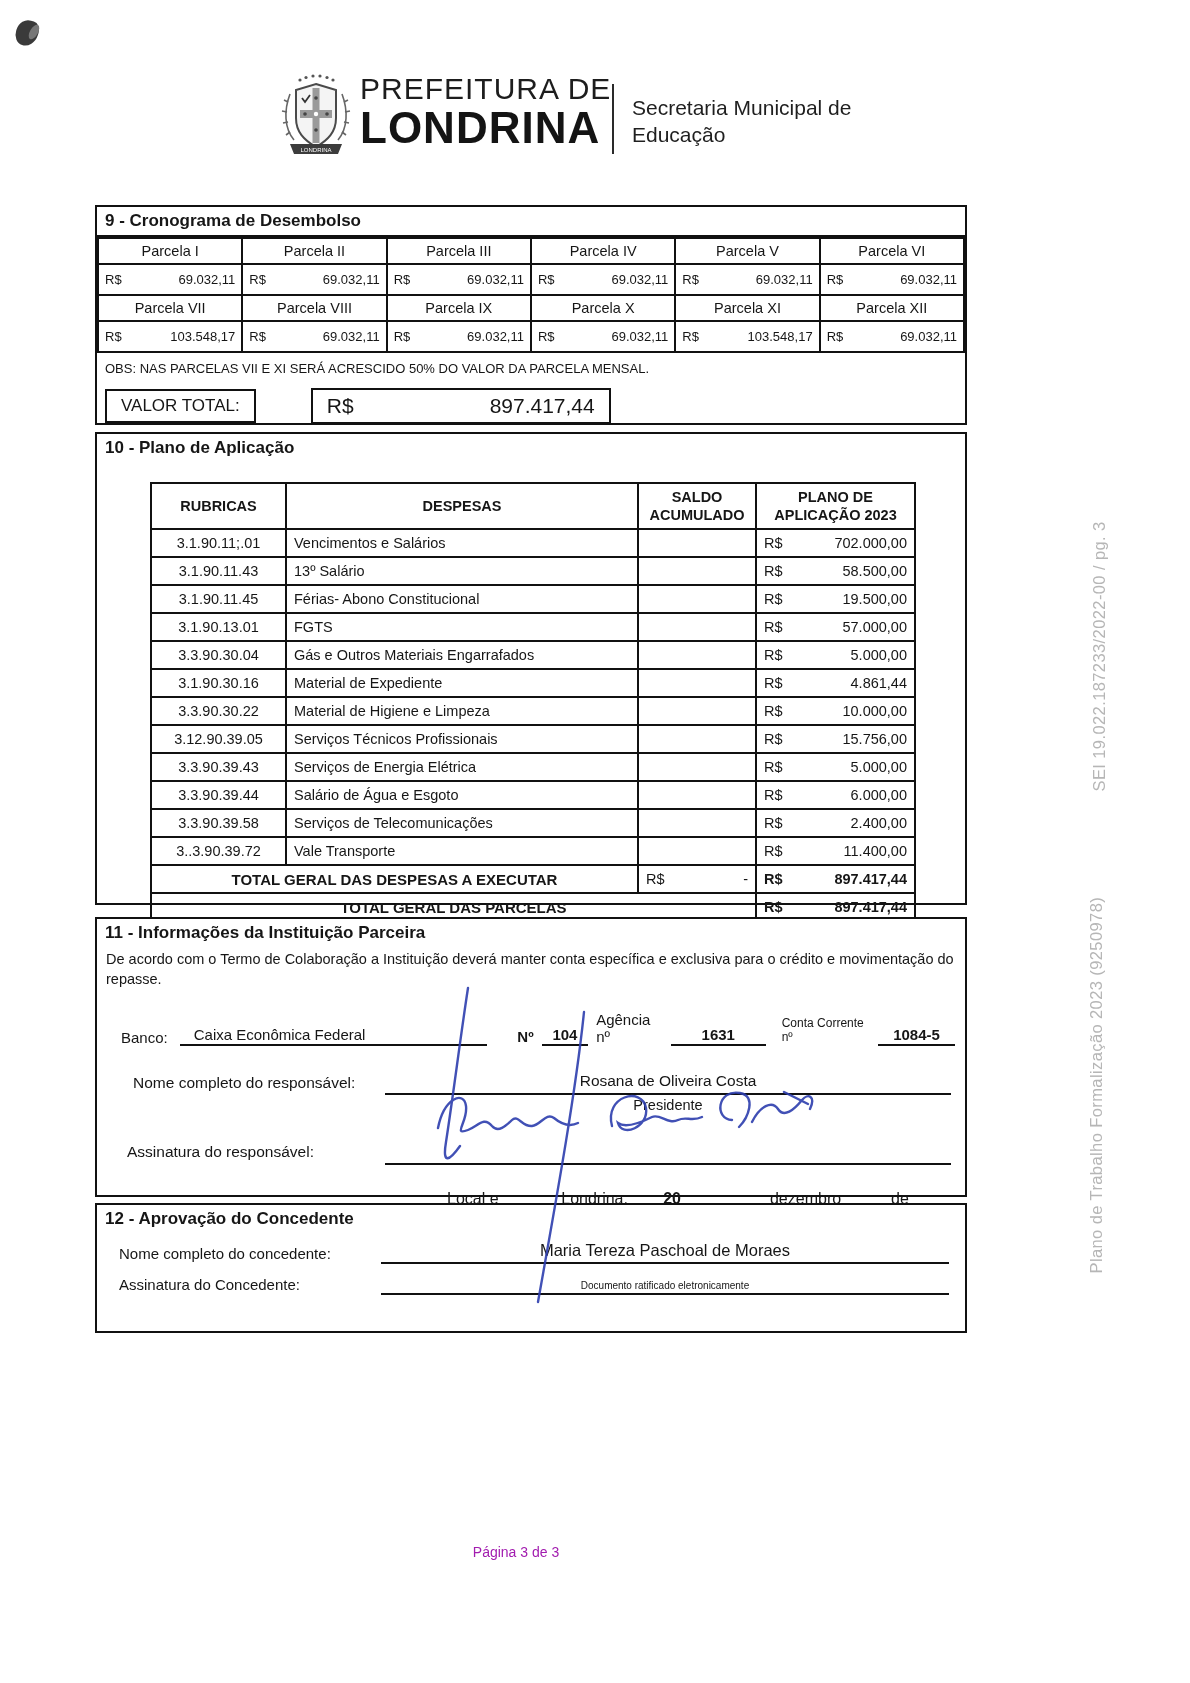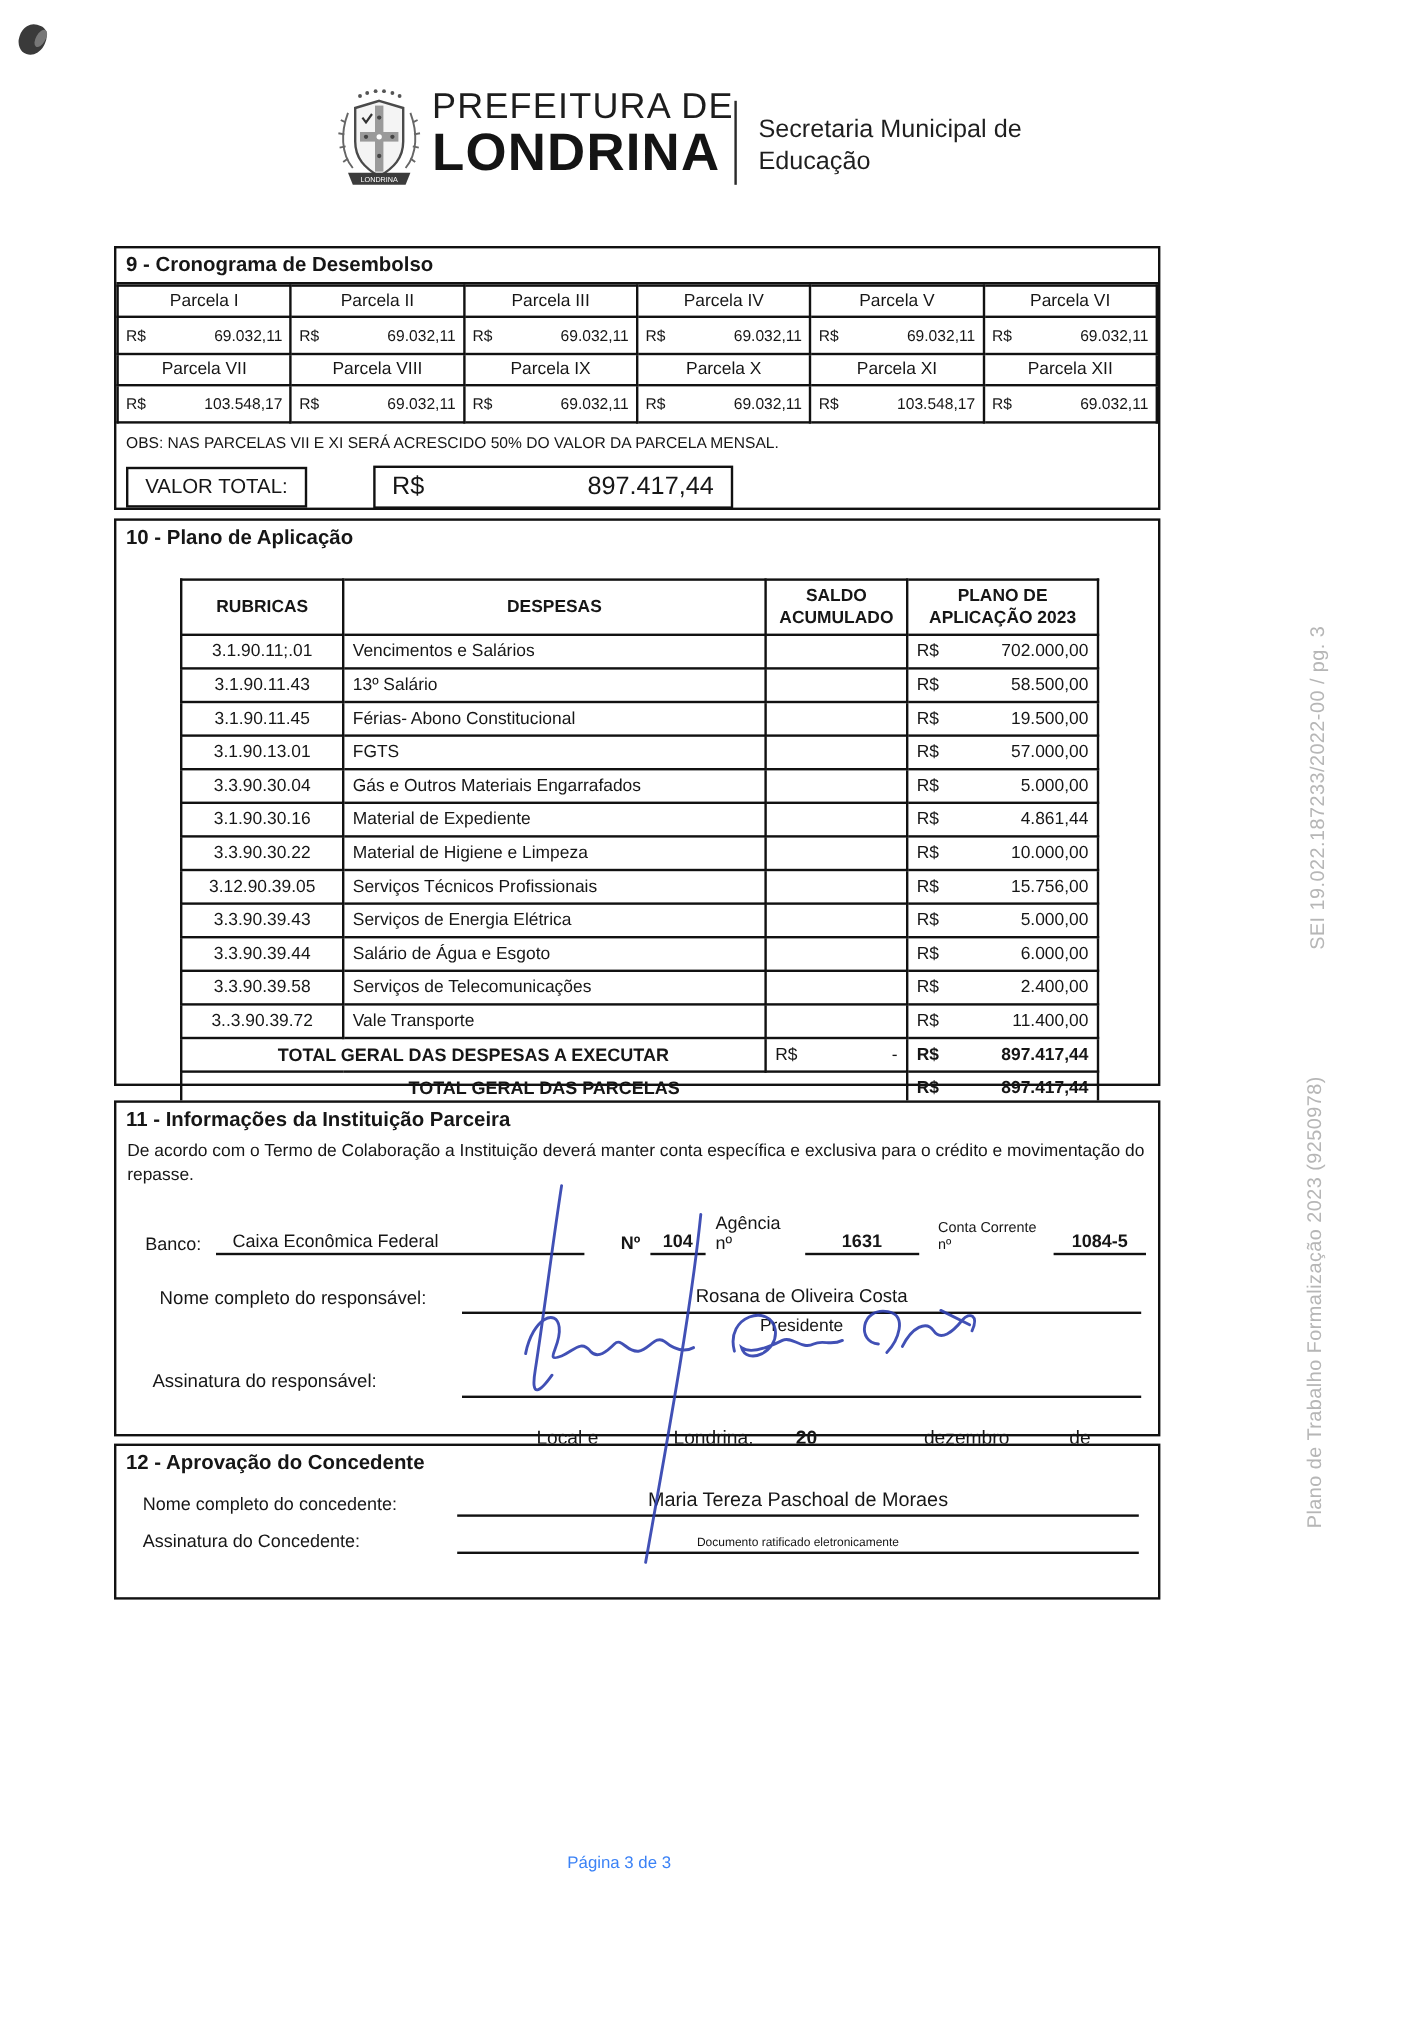--- a/index.html
+++ b/index.html
@@ -82,21 +82,21 @@
   
   .sec12 { top:1203px; height:130px; }
   .c-row { display:flex; align-items:flex-end; margin:8px 16px 0 22px; font-size:15px; }
   .c-row2 { margin-top:12px; }
   .c-lbl { width:262px; padding-bottom:2px; }
   .c-val { flex:1; text-align:center; padding-bottom:2px; }
   .c-name { font-size:16.5px; }
   .c-sig { font-size:10px; }
 
   
-  .footer { position:absolute; left:0; top:1544px; width:1032px; text-align:center; font-size:14px; color:#3b82f6; }
+  .footer { position:absolute; left:0; top:1544px; width:1032px; text-align:center; font-size:14px; color:#a21caf; }
   .side { position:absolute; color:#b6b6b6; font-size:16.5px; letter-spacing:.4px; white-space:nowrap; }
   .side-sei { left:913px; top:596px; width:372px; transform:rotate(-90deg); }
   .side-doc { left:864px; top:1032px; width:464px; transform:rotate(-90deg); }
 
   .signature-svg { position:absolute; left:380px; top:950px; pointer-events:none; }
 </style>
 </head>
 <body>
 
 <div class="page">

